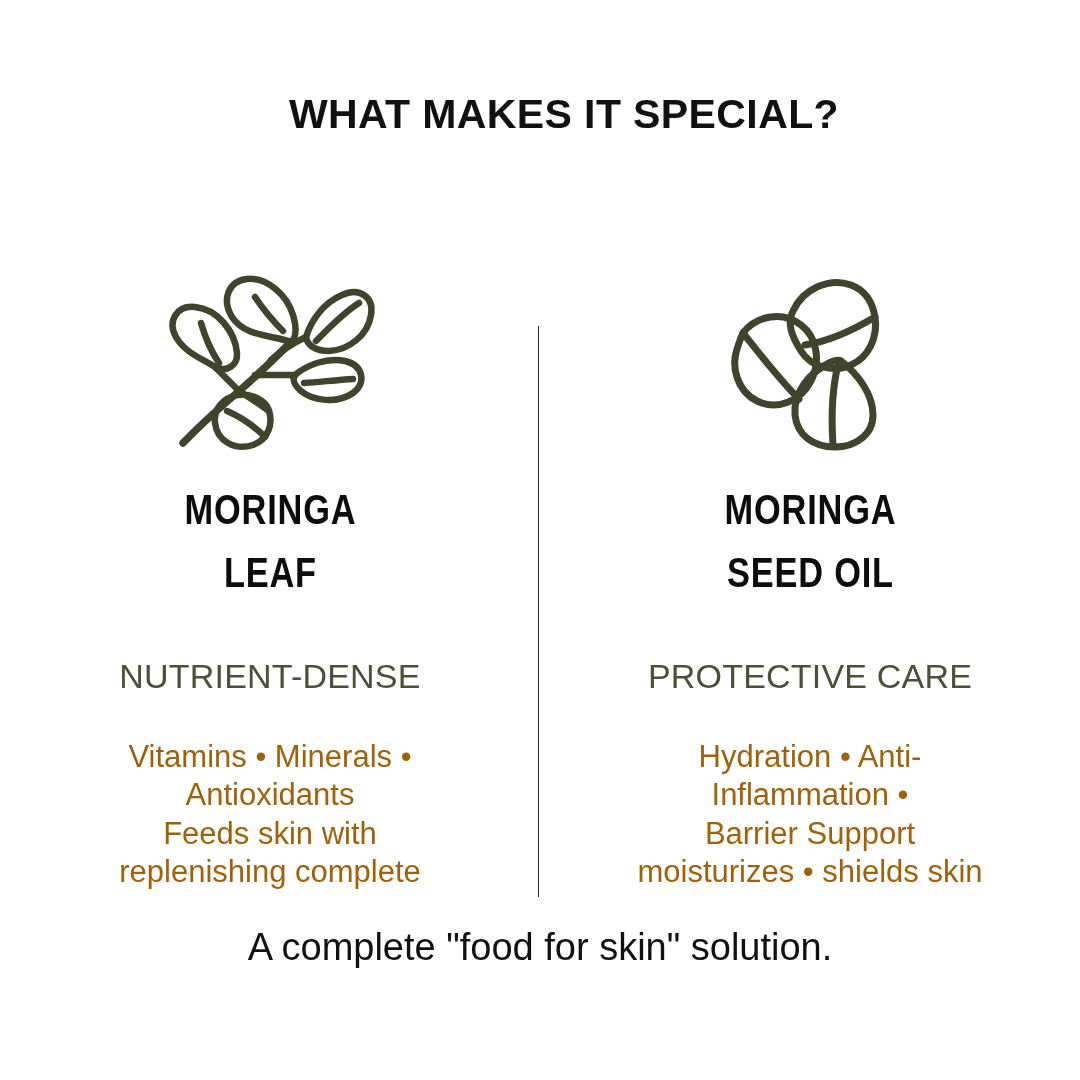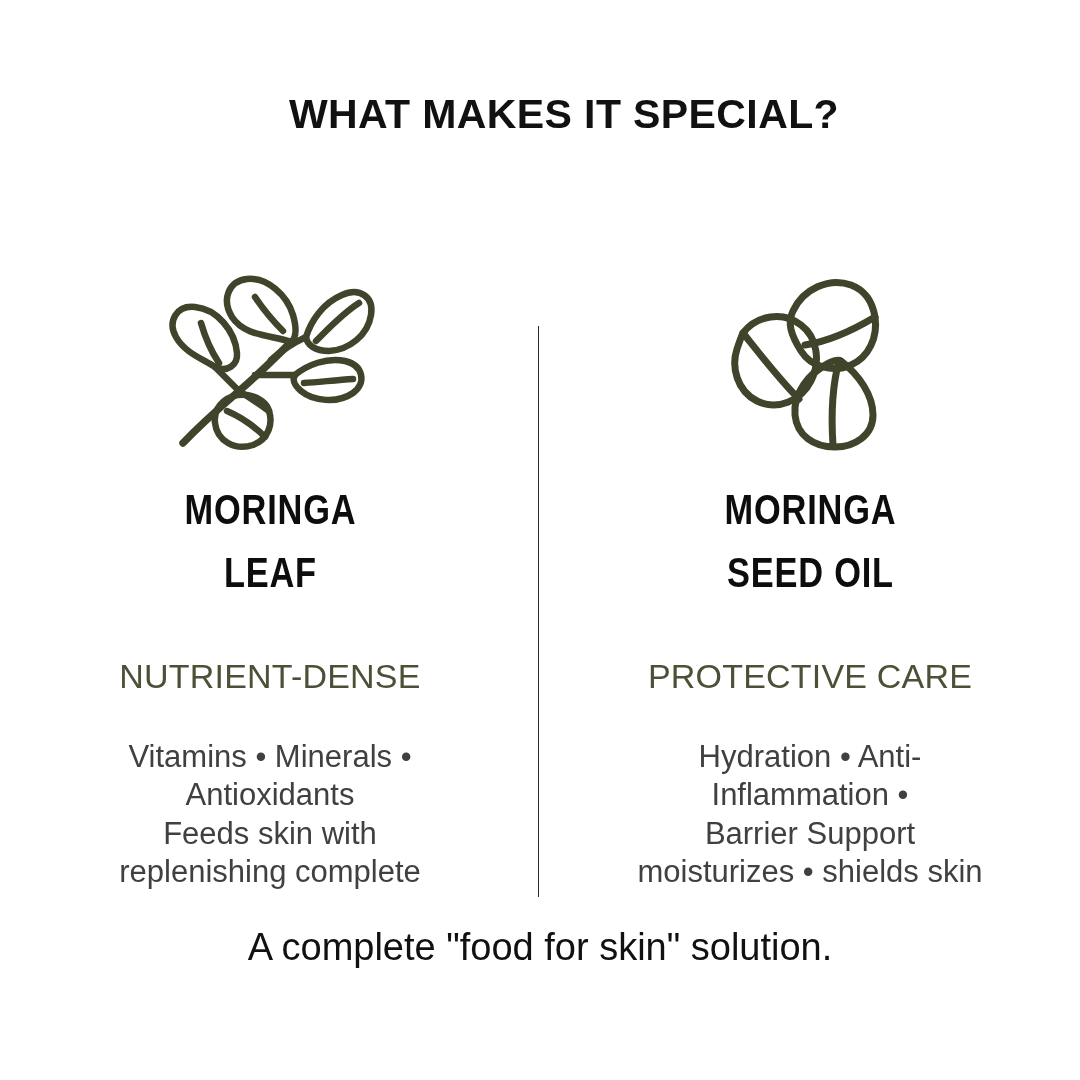--- a/index.html
+++ b/index.html
@@ -103,21 +103,21 @@
     line-height: 1.2;
   }
 
   .col-body {
     margin: 0;
     padding-top: 42px;
     font-size: 31px;
     font-weight: 400;
     line-height: 1.23;
     text-align: center;
-    color: #404040;
+    color: #a16207;
     max-width: 400px;
   }
   .col-body .cb-line { display: block; }
   .col-body .cb-sub { display: block; }
 
   
   .divider {
     position: absolute;
     left: 538px;
     top: 326px;

